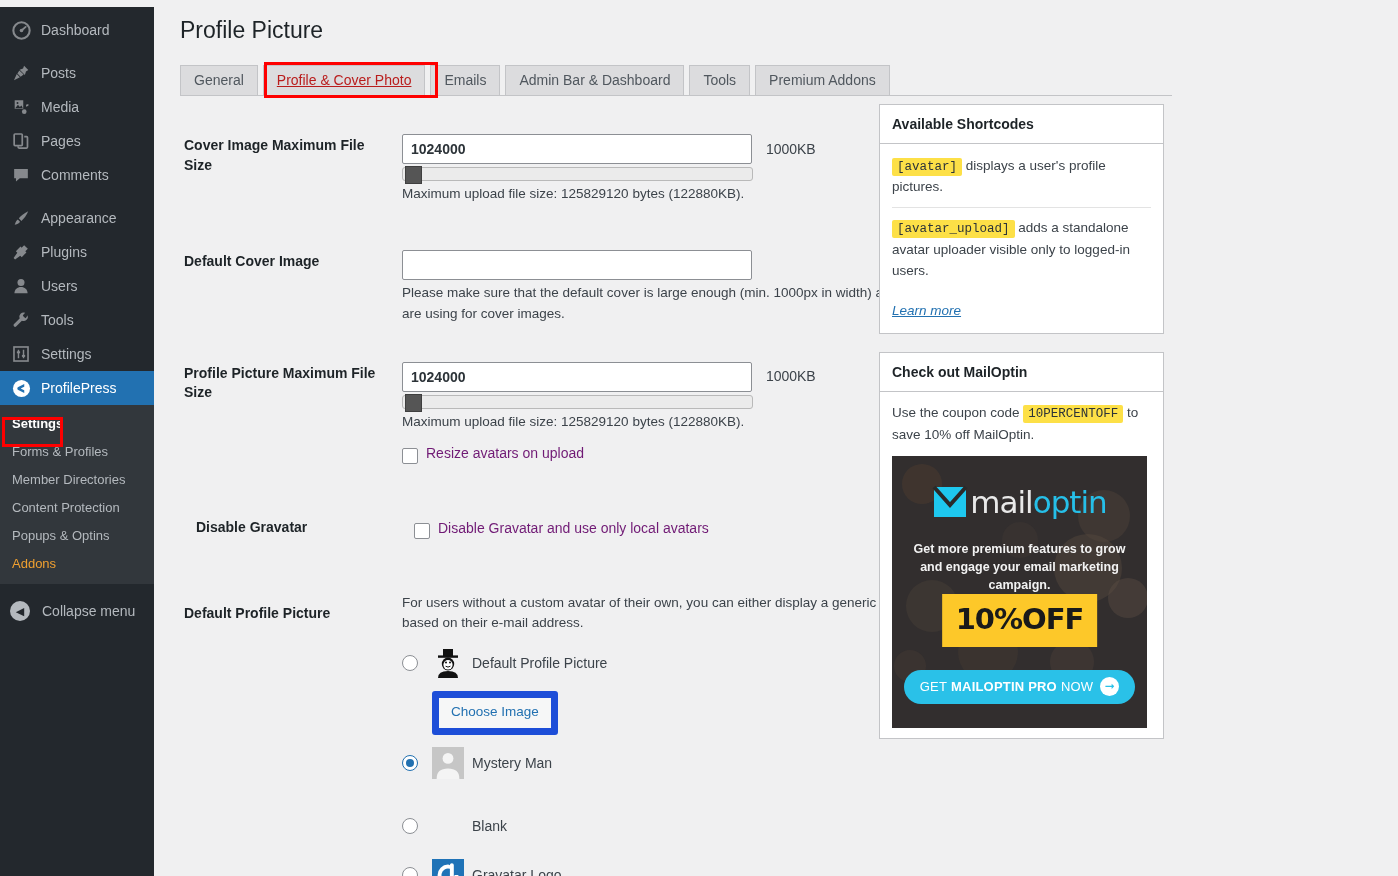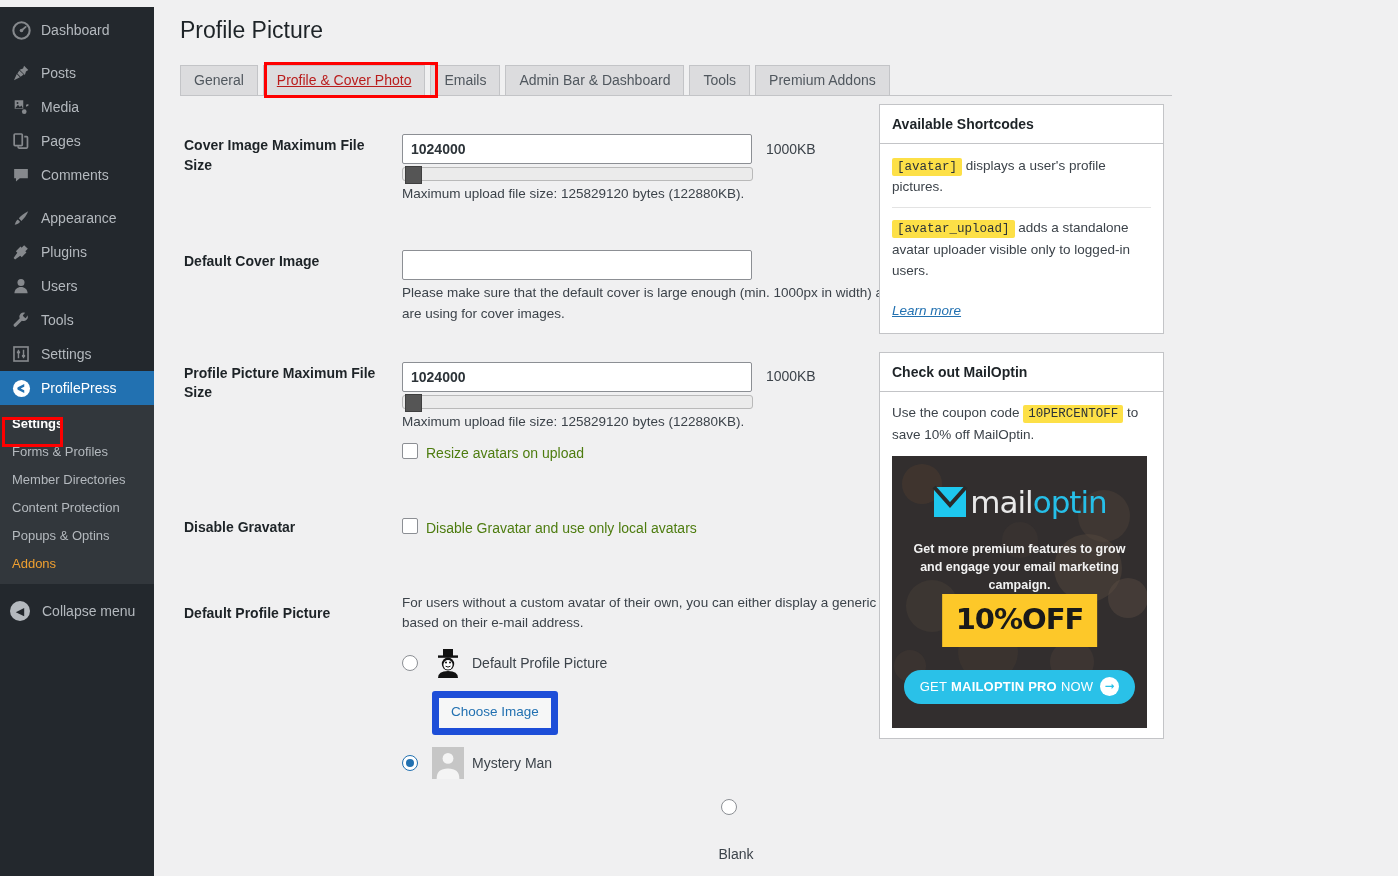--- a/index.html
+++ b/index.html
@@ -188,23 +188,23 @@
     cursor: pointer;
   }
   .desc {
     margin-top: 3px;
     font-size: 13.5px;
     color: #3c434a;
     line-height: 1.5;
     max-width: 630px;
   }
   .chk-line {
-    display: flex; align-items: flex-start;
+    display: flex; align-items: flex-end;
     margin-top: 11px;
-    font-size: 14px; color: #4d7c0f;
+    font-size: 14px; color: #701a75;
   }
   .cbox {
     width: 16px; height: 16px;
     border: 1px solid #8c8f94;
     background: #fff;
     border-radius: 2px;
     margin-right: 8px;
     flex: 0 0 auto;
     cursor: pointer;
   }
@@ -542,21 +542,21 @@
             <div class="slider-handle"></div>
           </div>
           <div class="desc">Maximum upload file size: 125829120 bytes (122880KB).</div>
           <div class="chk-line">
             <span class="cbox"></span>
             <span>Resize avatars on upload</span>
           </div>
         </div>
       </div>
 
-      <div class="frow" style="margin-top:28px;">
+      <div class="frow" style="margin-top:28px;margin-left:12px;">
         <div class="fth">Disable Gravatar</div>
         <div class="ftd">
           <div class="chk-line" style="margin-top:2px;">
             <span class="cbox"></span>
             <span>Disable Gravatar and use only local avatars</span>
           </div>
         </div>
       </div>
 
       <div class="frow" style="margin-top:38px;">
@@ -591,21 +591,21 @@
             <span class="avatar-thumb">
               <svg width="32" height="32" viewBox="0 0 32 32">
                 <rect width="32" height="32" fill="#c6c6c6"></rect>
                 <circle cx="16" cy="11.4" r="5.4" fill="#f4f4f4"></circle>
                 <path d="M4.6 32 q0-10.4 11.4-10.4 T27.4 32 z" fill="#f4f4f4"></path>
               </svg>
             </span>
             <span class="rlabel">Mystery Man</span>
           </div>
 
-          <div class="radio-line" style="margin-top:20px;flex-direction:column;">
+          <div class="radio-line" style="margin-top:31px;">
             <span class="radio"></span>
             <span class="avatar-thumb"></span>
             <span class="rlabel">Blank</span>
           </div>
 
           <div class="radio-line" style="margin-top:17px;">
             <span class="radio"></span>
             <span class="avatar-thumb">
               <svg width="32" height="32" viewBox="0 0 32 32">
                 <rect width="32" height="32" fill="#1f73b7"></rect>

